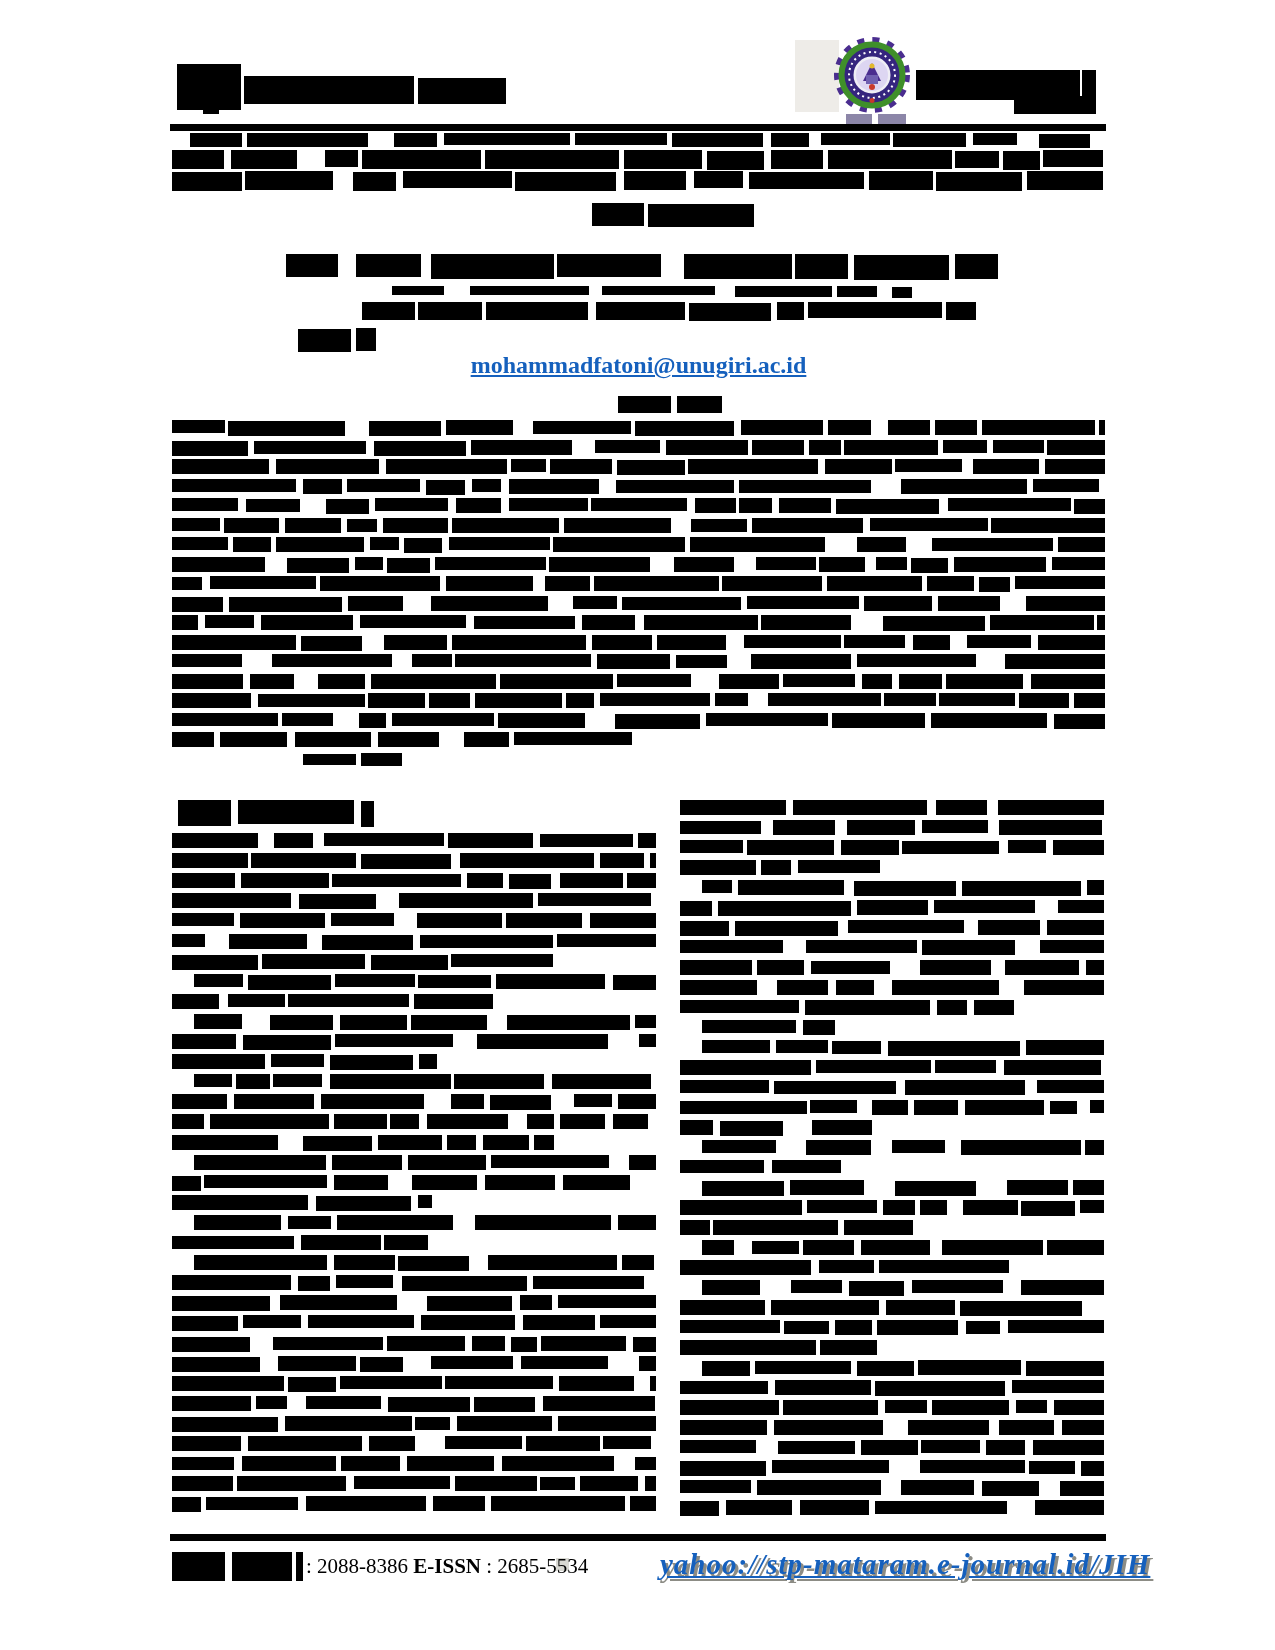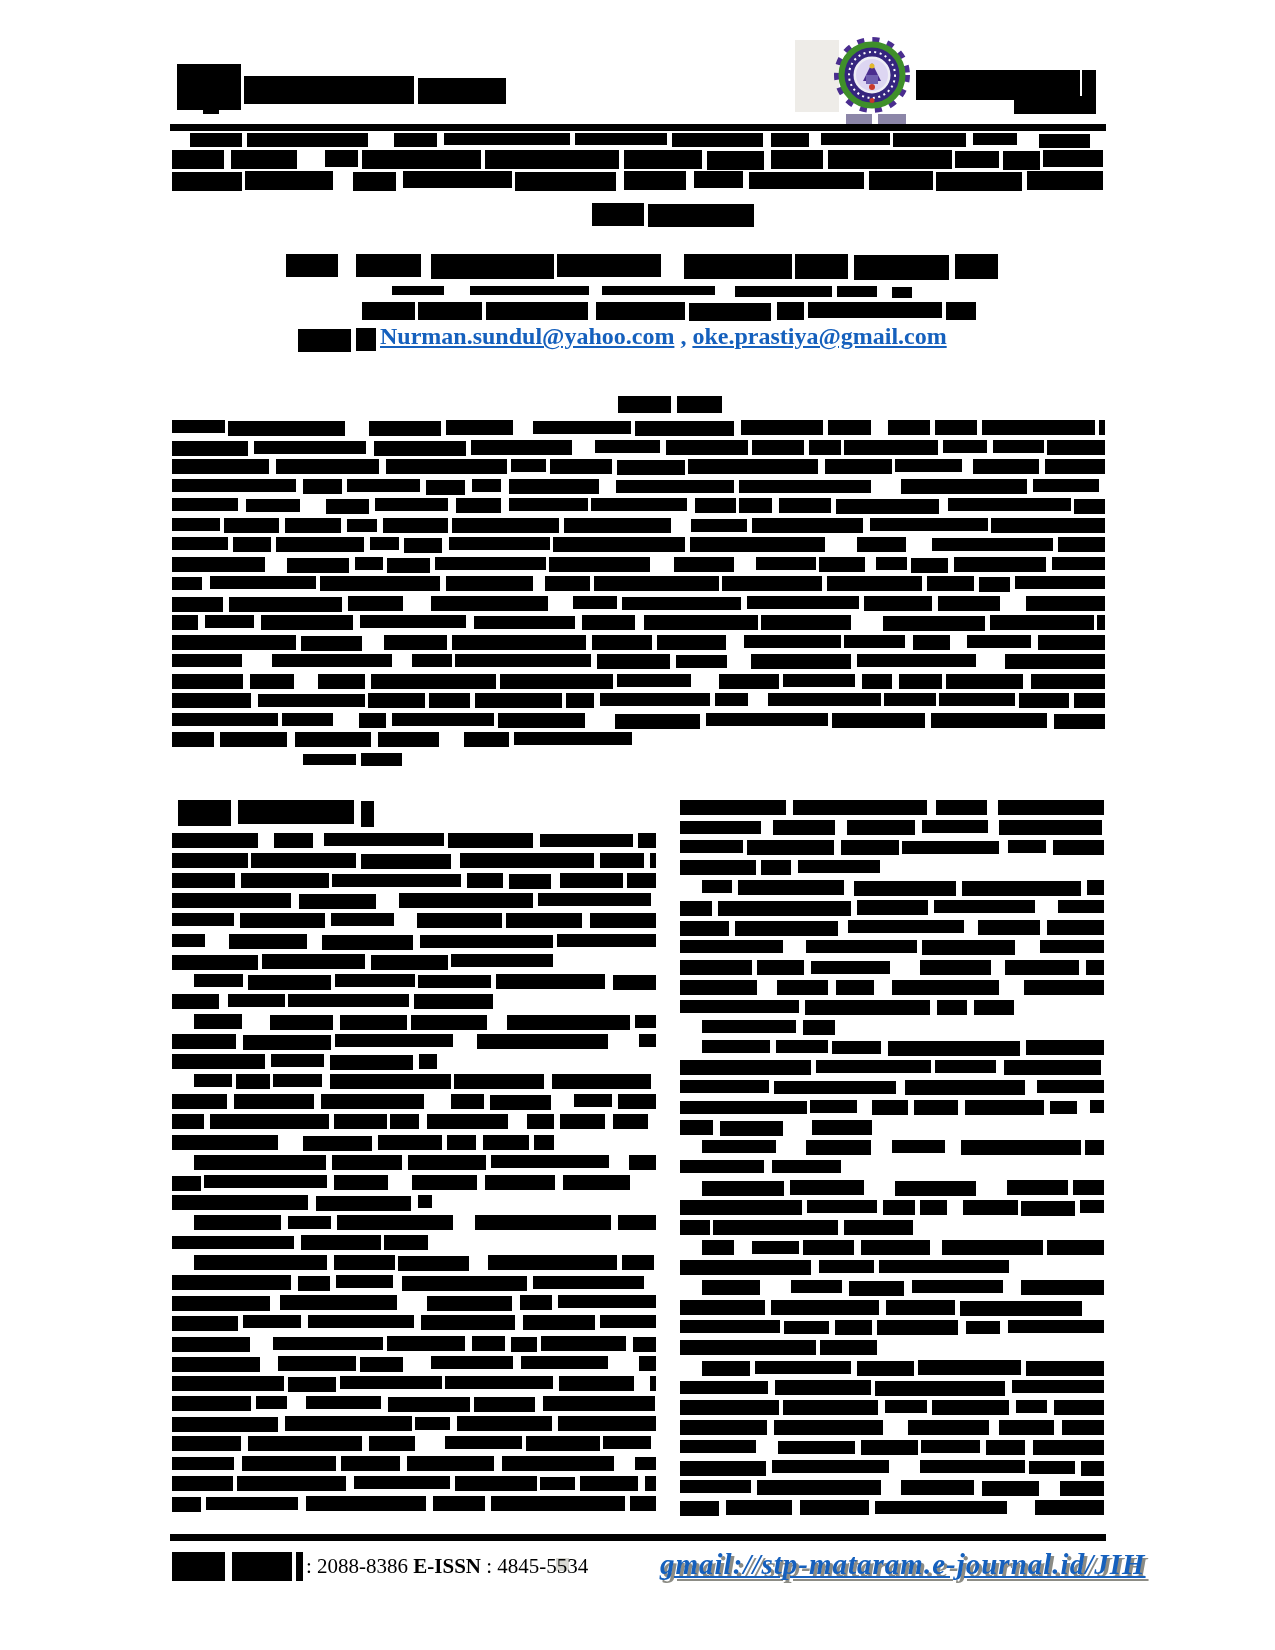--- a/index.html
+++ b/index.html
@@ -692,26 +692,26 @@
         <div class="blob" style="left: 875px; top: 1501px; width: 132px; height: 13px;"></div>
         <div class="blob" style="left: 1035px; top: 1500px; width: 69px; height: 15px;"></div>
       </div>
       <div>
         <div class="blob" style="left: 172px; top: 1552px; width: 53px; height: 29px;"></div>
         <div class="blob" style="left: 232px; top: 1552px; width: 60px; height: 29px;"></div>
         <div class="blob" style="left: 296px; top: 1552px; width: 7px; height: 29px;"></div>
       </div>
     </div>
 
-  <div class="email-row" id="email-row-1">
-    <a class="email">Nurman.sundul@yahoo.com</a><span class="email-sep"> , </span><a class="email">oke.prastiya@gmail.com</a>
+
+  <div class="email-row" id="email-row-2">
+    <a class="email">mohammadfatoni@unugiri.ac.id</a>
   </div>
 
-
   <div class="rule" id="rule-bottom"></div>
 
   <div class="footer-issn">
-    <span>: 2088-8386 </span><span class="b">E-ISSN</span><span> : 4845-5534</span>
+    <span>: 2088-8386 </span><span class="b">E-ISSN</span><span> : 2685-5534</span>
   </div>
 
-  <a class="footer-link">gmail://stp-mataram.e-journal.id/JIH</a>
+  <a class="footer-link">yahoo://stp-mataram.e-journal.id/JIH</a>
 
 </div>
 
 </body></html>

